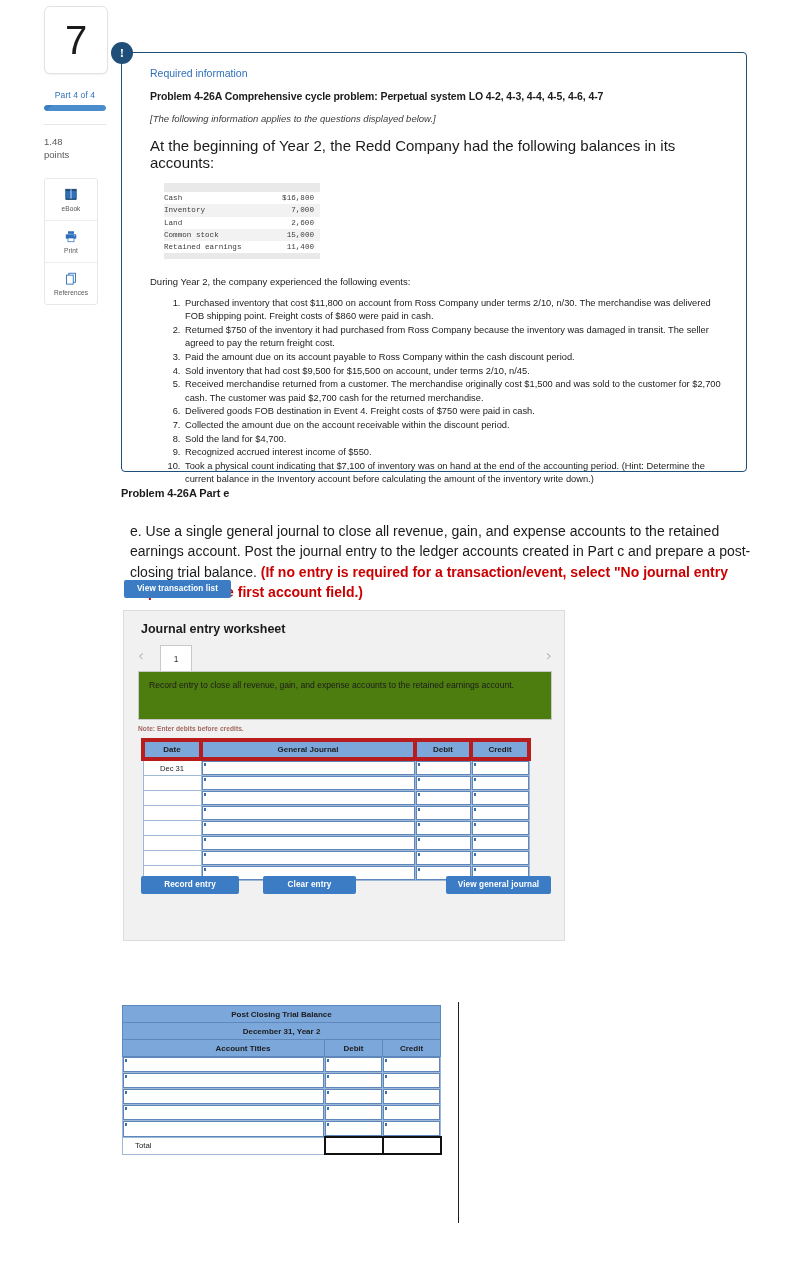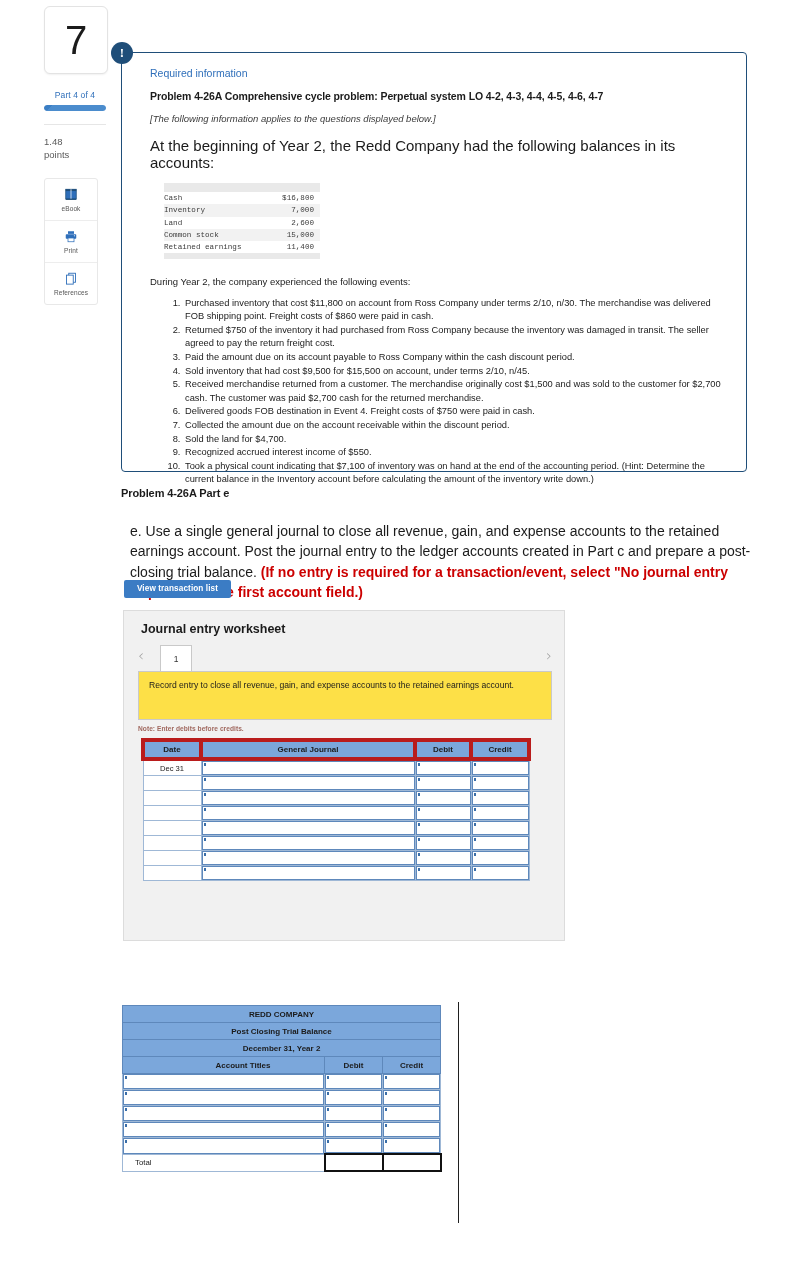--- a/index.html
+++ b/index.html
@@ -83,21 +83,21 @@
   .chev{position:absolute;top:2px;font-size:15px;color:#9b9b9b;cursor:pointer;line-height:1;
         font-family:"DejaVu Sans",sans-serif;font-weight:300;}
   .chev.l{left:0;}
   .chev.r{right:0;}
   .wtab{
     position:absolute;left:22px;top:-2px;width:32px;height:26px;background:#fff;
     border:1px solid #c9c9c9;border-bottom:none;font-size:8.5px;color:#333;
     display:flex;align-items:center;justify-content:center;box-sizing:border-box;cursor:pointer;
   }
   .ws-desc{
-    position:absolute;left:14px;top:60px;width:414px;height:49px;background:#fde047;
+    position:absolute;left:14px;top:60px;width:414px;height:49px;background:#4d7c0f;
     border:1px solid #c9c9c9;box-sizing:border-box;padding:7px 10px;
     font-size:8.6px;color:#1b1b1b;line-height:1.42;
   }
   .ws-note{position:absolute;left:14px;top:114px;font-size:6.6px;color:#a0685f;font-weight:bold;letter-spacing:.05px;}
 
   table.jtab{position:absolute;left:17px;top:127px;border-collapse:collapse;
              font-size:8px;color:#1b1b1b;}
   table.jtab th{
     background:#7ba7db;border:4px solid #b91c1c;font-weight:bold;font-size:8px;
     height:13px;text-align:center;color:#1b1b1b;
@@ -354,27 +354,29 @@
         <td>
               <div class="cellfield"></div>
             </td>
         <td>
               <div class="cellfield"></div>
             </td>
       </tr>
     </tbody>
       </table>
 
+    <div class="ws-btns">
+      <div class="btn b-record">Record entry</div>
+      <div class="btn b-clear">Clear entry</div>
+      <div class="btn b-view">View general journal</div>
+    </div>
   </div>
 
   <table class="tb">
     <tbody>
-        <tr>
-      <th colspan="3">REDD COMPANY</th>
-    </tr>
     <tr>
       <th colspan="3">Post Closing Trial Balance</th>
     </tr>
     <tr>
       <th colspan="3">December 31, Year 2</th>
     </tr>
     <tr>
       <th class="tb-at">Account Titles</th>
       <th class="tb-d">Debit</th>
       <th class="tb-c">Credit</th>

